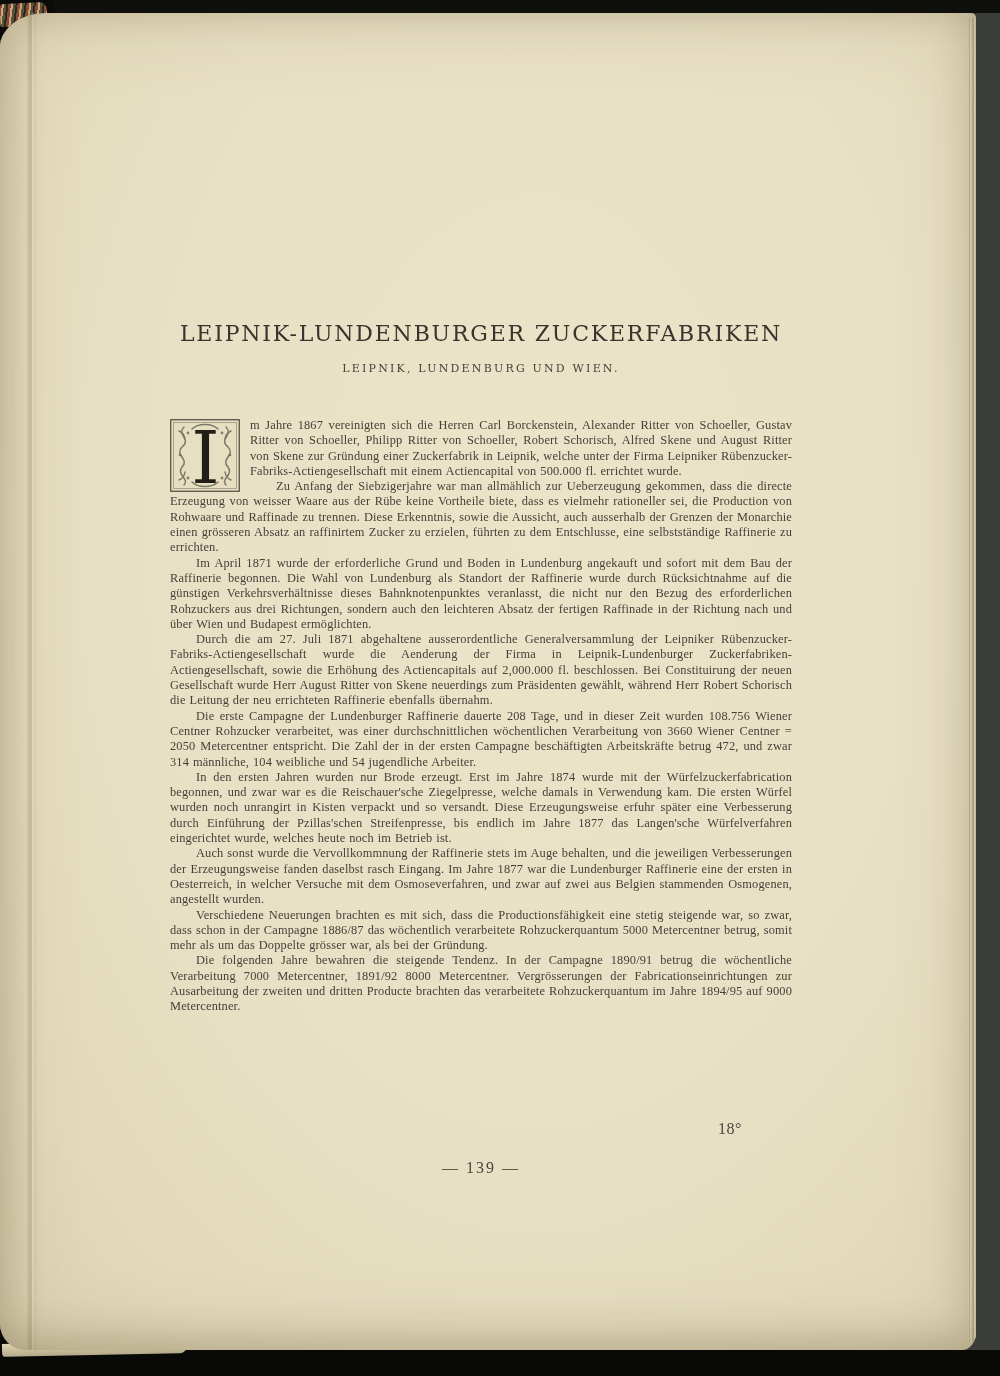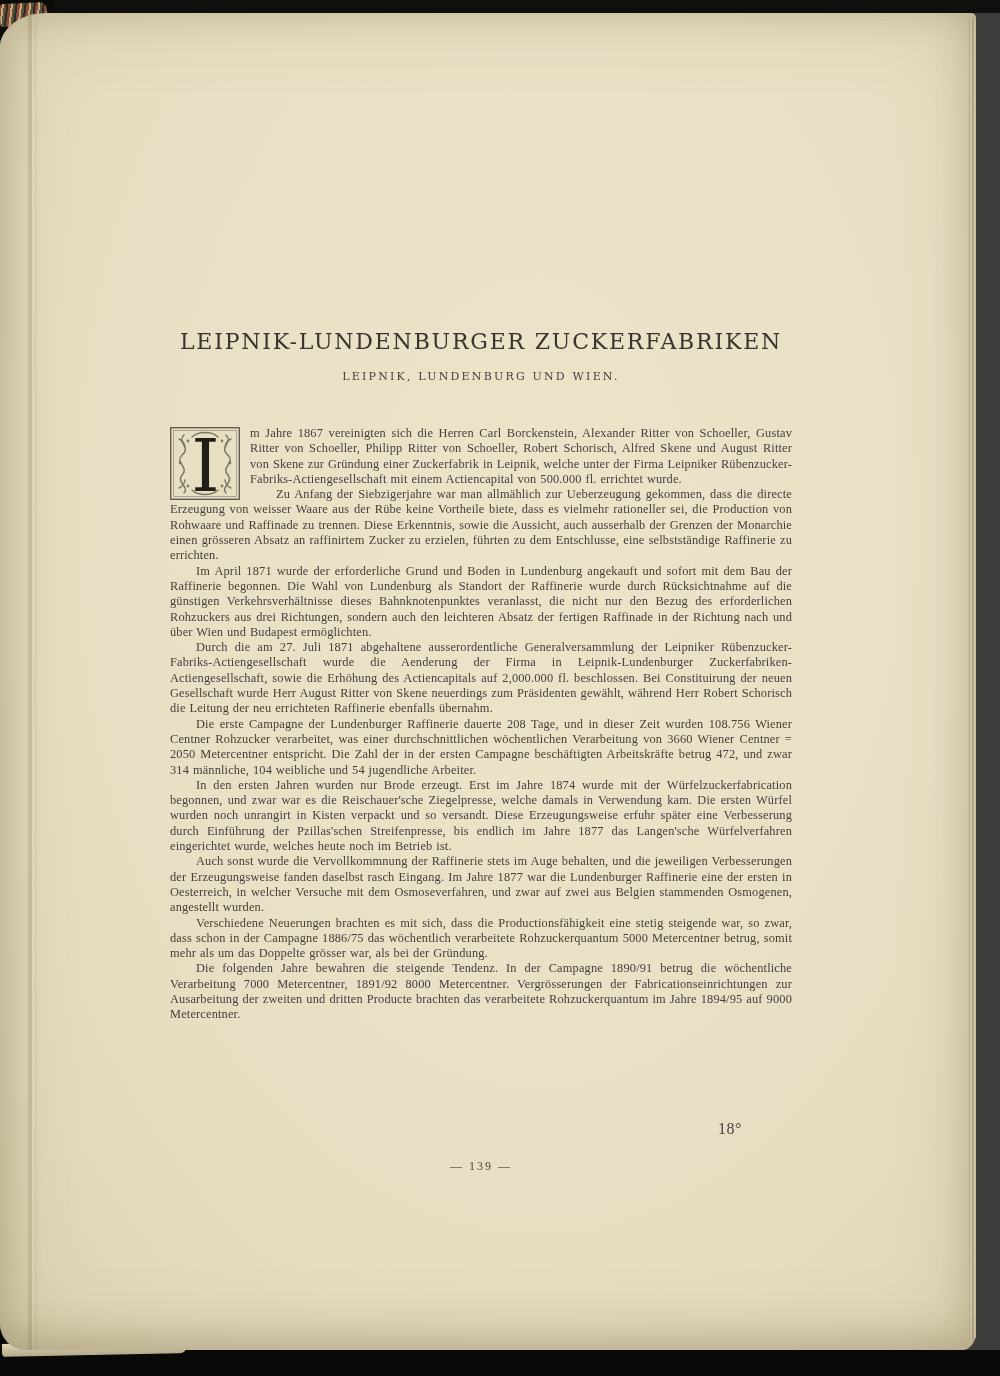--- a/index.html
+++ b/index.html
@@ -45,37 +45,37 @@
   }
   
   .crease{
     position:absolute;left:26px;top:0;bottom:0;width:11px;
     background:linear-gradient(90deg,rgba(125,105,65,0) 0%,rgba(125,105,65,.30) 45%,rgba(255,250,230,.28) 62%,rgba(125,105,65,.10) 82%,rgba(125,105,65,0) 100%);
   }
   
   .content{position:absolute;left:170px;top:0;width:622px;height:1337px;color:#45413a;}
   header{text-align:center;padding-top:307px;}
   h1{
-    margin:8px;font-family:"DejaVu Serif",serif;font-weight:400;
+    margin:0;font-family:"DejaVu Serif",serif;font-weight:400;
     font-size:22px;letter-spacing:1.8px;color:#39352e;white-space:nowrap;line-height:27px;
   }
   h2{
     margin:14px 0 0;font-family:"DejaVu Serif",serif;font-weight:400;
     font-size:13.5px;letter-spacing:3.2px;color:#413d35;line-height:16px;
   }
   h3{
     margin:15px 0 0;font-family:"DejaVu Serif",serif;font-weight:400;
     font-size:11px;letter-spacing:2.2px;color:#45413a;line-height:13px;
   }
   .body-text{margin-top:43px;font-size:12.4px;line-height:15.3px;letter-spacing:.15px;word-spacing:.6px;text-align:justify;}
   .body-text p{margin:0;text-indent:26px;}
   .body-text p.has-dropcap{text-indent:0;}
   .dropcap-box{float:left;width:70px;height:73px;margin:1px 10px 0 0;}
   .signature{position:absolute;top:1107px;right:50px;font-size:16px;color:#4a453c;letter-spacing:.5px;}
-  .page-number{position:absolute;top:1146px;left:0;width:100%;text-align:center;font-size:12px;letter-spacing:2px;color:#4a453c;}
+  .page-number{position:absolute;top:1146px;left:0;width:100%;text-align:center;font-size:16px;letter-spacing:2px;color:#4a453c;}
 </style>
 </head>
 <body>
 
 <div class="scan">
   <div class="strip-top"></div>
   <div class="corner-tl"></div>
   <div class="strip-bottom"></div>
   <div class="corner-bl"></div>
   <div class="headband"></div>
@@ -116,21 +116,21 @@
             </g>
             <text x="35.5" y="64" text-anchor="middle" font-family="DejaVu Serif, serif" font-size="72" fill="#211e18">I</text>
           </svg></span><span>m Jahre 1867 vereinigten sich die Herren Carl Borckenstein, Alexander Ritter von Schoeller, Gustav Ritter von Schoeller, Philipp Ritter von Schoeller, Robert Schorisch, Alfred Skene und August Ritter von Skene zur Gründung einer Zuckerfabrik in Leipnik, welche unter der Firma Leipniker Rübenzucker-Fabriks-Actiengesellschaft mit einem Actiencapital von 500.000 fl. errichtet wurde.</span>
         </p>
         <p>Zu Anfang der Siebzigerjahre war man allmählich zur Ueberzeugung gekommen, dass die directe Erzeugung von weisser Waare aus der Rübe keine Vortheile biete, dass es vielmehr rationeller sei, die Production von Rohwaare und Raffinade zu trennen. Diese Erkenntnis, sowie die Aussicht, auch ausserhalb der Grenzen der Monarchie einen grösseren Absatz an raffinirtem Zucker zu erzielen, führten zu dem Entschlusse, eine selbstständige Raffinerie zu errichten.</p>
         <p>Im April 1871 wurde der erforderliche Grund und Boden in Lundenburg angekauft und sofort mit dem Bau der Raffinerie begonnen. Die Wahl von Lundenburg als Standort der Raffinerie wurde durch Rücksichtnahme auf die günstigen Verkehrsverhältnisse dieses Bahnknotenpunktes veranlasst, die nicht nur den Bezug des erforderlichen Rohzuckers aus drei Richtungen, sondern auch den leichteren Absatz der fertigen Raffinade in der Richtung nach und über Wien und Budapest ermöglichten.</p>
         <p>Durch die am 27. Juli 1871 abgehaltene ausserordentliche Generalversammlung der Leipniker Rübenzucker-Fabriks-Actiengesellschaft wurde die Aenderung der Firma in Leipnik-Lundenburger Zuckerfabriken-Actiengesellschaft, sowie die Erhöhung des Actiencapitals auf 2,000.000 fl. beschlossen. Bei Constituirung der neuen Gesellschaft wurde Herr August Ritter von Skene neuerdings zum Präsidenten gewählt, während Herr Robert Schorisch die Leitung der neu errichteten Raffinerie ebenfalls übernahm.</p>
         <p>Die erste Campagne der Lundenburger Raffinerie dauerte 208 Tage, und in dieser Zeit wurden 108.756 Wiener Centner Rohzucker verarbeitet, was einer durchschnittlichen wöchentlichen Verarbeitung von 3660 Wiener Centner = 2050 Metercentner entspricht. Die Zahl der in der ersten Campagne beschäftigten Arbeitskräfte betrug 472, und zwar 314 männliche, 104 weibliche und 54 jugendliche Arbeiter.</p>
         <p>In den ersten Jahren wurden nur Brode erzeugt. Erst im Jahre 1874 wurde mit der Würfelzuckerfabrication begonnen, und zwar war es die Reischauer'sche Ziegelpresse, welche damals in Verwendung kam. Die ersten Würfel wurden noch unrangirt in Kisten verpackt und so versandt. Diese Erzeugungsweise erfuhr später eine Verbesserung durch Einführung der Pzillas'schen Streifenpresse, bis endlich im Jahre 1877 das Langen'sche Würfelverfahren eingerichtet wurde, welches heute noch im Betrieb ist.</p>
         <p>Auch sonst wurde die Vervollkommnung der Raffinerie stets im Auge behalten, und die jeweiligen Verbesserungen der Erzeugungsweise fanden daselbst rasch Eingang. Im Jahre 1877 war die Lundenburger Raffinerie eine der ersten in Oesterreich, in welcher Versuche mit dem Osmoseverfahren, und zwar auf zwei aus Belgien stammenden Osmogenen, angestellt wurden.</p>
-        <p>Verschiedene Neuerungen brachten es mit sich, dass die Productionsfähigkeit eine stetig steigende war, so zwar, dass schon in der Campagne 1886/75 das wöchentlich verarbeitete Rohzuckerquantum 5000 Metercentner betrug, somit mehr als um das Doppelte grösser war, als bei der Gründung.</p>
+        <p>Verschiedene Neuerungen brachten es mit sich, dass die Productionsfähigkeit eine stetig steigende war, so zwar, dass schon in der Campagne 1886/87 das wöchentlich verarbeitete Rohzuckerquantum 5000 Metercentner betrug, somit mehr als um das Doppelte grösser war, als bei der Gründung.</p>
         <p>Die folgenden Jahre bewahren die steigende Tendenz. In der Campagne 1890/91 betrug die wöchentliche Verarbeitung 7000 Metercentner, 1891/92 8000 Metercentner. Vergrösserungen der Fabricationseinrichtungen zur Ausarbeitung der zweiten und dritten Producte brachten das verarbeitete Rohzuckerquantum im Jahre 1894/95 auf 9000 Metercentner.</p>
       </div>
 
       <div class="signature">18°</div>
       <div class="page-number">—  139  —</div>
     </div>
   </div>
 </div>
 
 </body></html>

